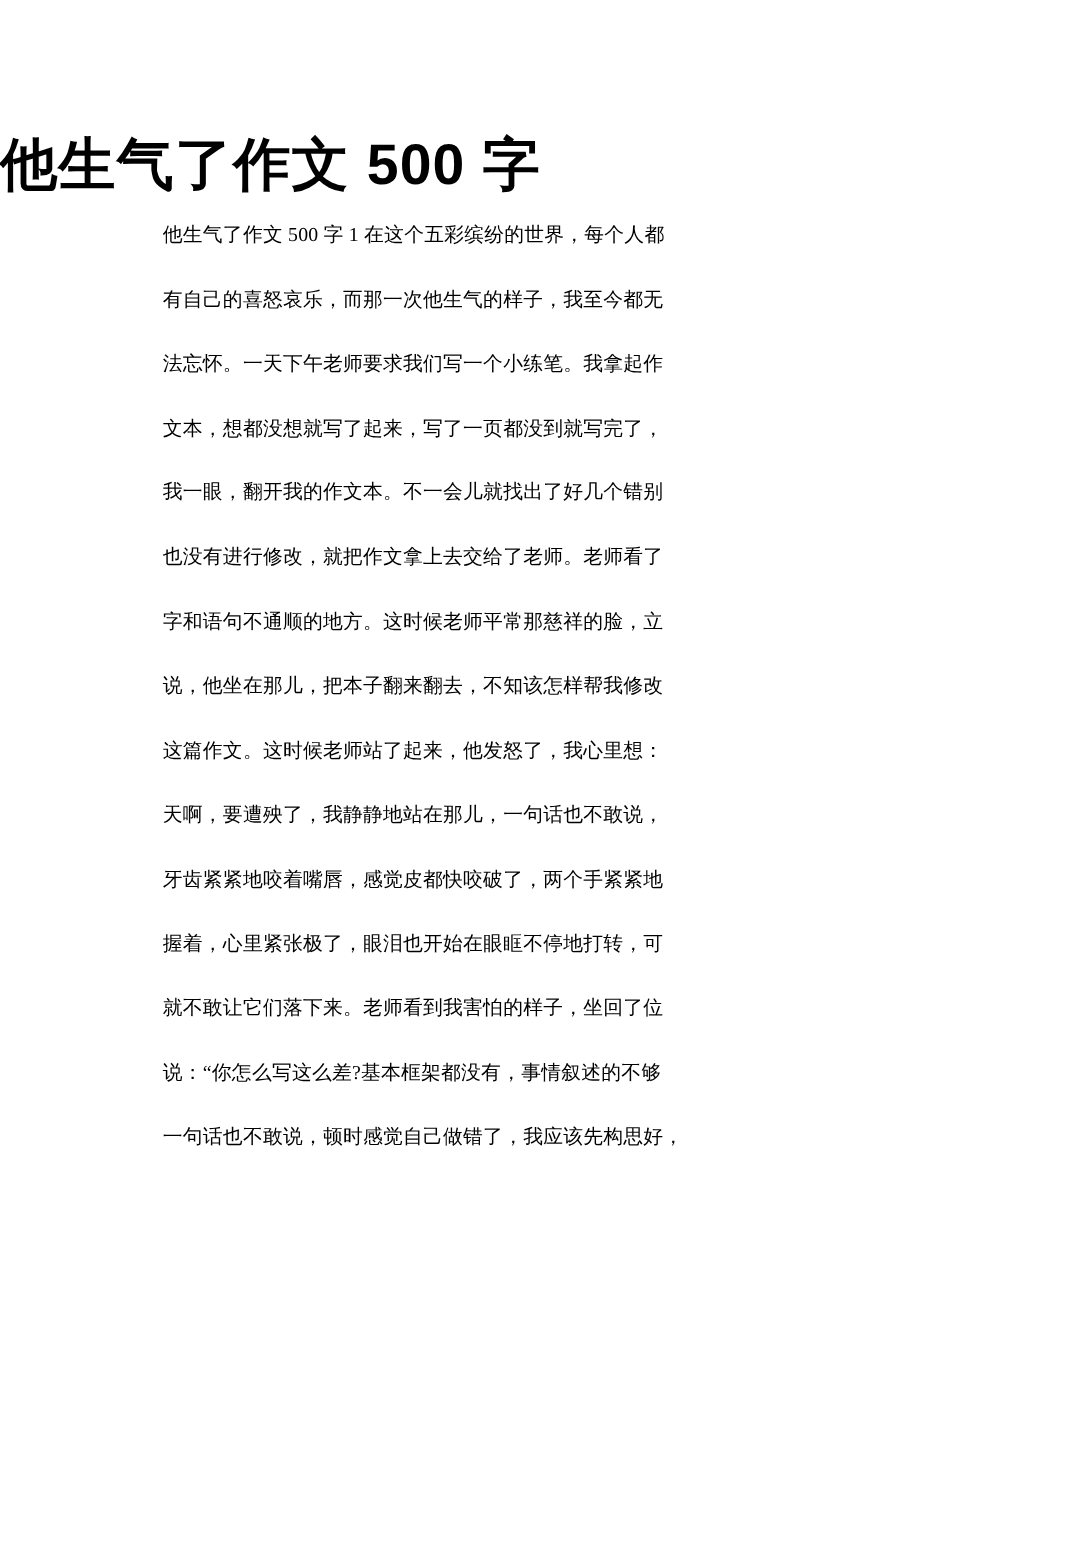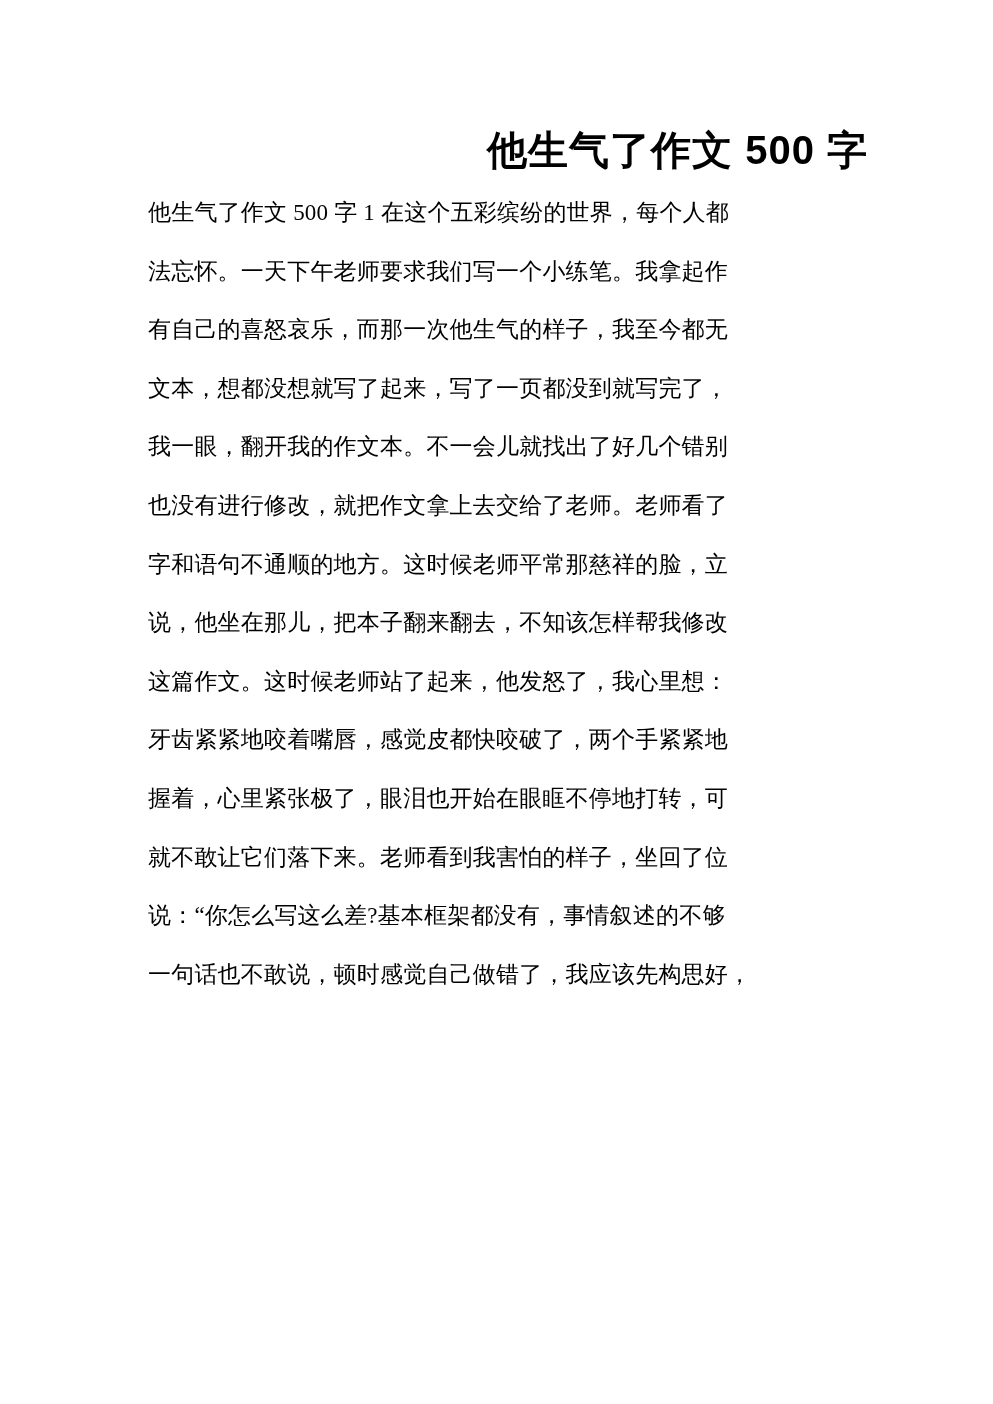--- a/index.html
+++ b/index.html
@@ -13,60 +13,61 @@
     height: 1404px;
     background: #ffffff;
     overflow: hidden;
     color: #000000;
   }
   .doc-title {
     position: absolute;
     top: 120px;
     left: 0;
     width: 868px;
-    text-align: right;
+    text-align: left;
     font-family: "Liberation Sans", "DejaVu Sans", sans-serif;
     font-weight: bold;
-    font-size: 40px;
+    font-size: 52px;
     line-height: 60px;
     letter-spacing: 1px;
     color: #000000;
     white-space: nowrap;
   }
   .doc-body {
     position: absolute;
     top: 184px;
     left: 148px;
     width: 710px;
   }
   .body-line {
     font-family: "Liberation Serif", "DejaVu Serif", serif;
-    font-size: 23px;
+    font-size: 18px;
     height: 58.6px;
     line-height: 58.6px;
     letter-spacing: 0.2px;
     white-space: nowrap;
     color: #000000;
   }
 </style>
 </head>
 <body>
 
 <div class="page">
   <div class="doc-title">他生气了作文 500 字</div>
 
   <div class="doc-body">
     <div class="body-line">他生气了作文 500 字 1 在这个五彩缤纷的世界，每个人都</div>
+    <div class="body-line">有自己的喜怒哀乐，而那一次他生气的样子，我至今都无</div>
     <div class="body-line">法忘怀。一天下午老师要求我们写一个小练笔。我拿起作</div>
-    <div class="body-line">有自己的喜怒哀乐，而那一次他生气的样子，我至今都无</div>
     <div class="body-line">文本，想都没想就写了起来，写了一页都没到就写完了，</div>
     <div class="body-line">我一眼，翻开我的作文本。不一会儿就找出了好几个错别</div>
     <div class="body-line">也没有进行修改，就把作文拿上去交给了老师。老师看了</div>
     <div class="body-line">字和语句不通顺的地方。这时候老师平常那慈祥的脸，立</div>
     <div class="body-line">说，他坐在那儿，把本子翻来翻去，不知该怎样帮我修改</div>
     <div class="body-line">这篇作文。这时候老师站了起来，他发怒了，我心里想：</div>
+    <div class="body-line">天啊，要遭殃了，我静静地站在那儿，一句话也不敢说，</div>
     <div class="body-line">牙齿紧紧地咬着嘴唇，感觉皮都快咬破了，两个手紧紧地</div>
     <div class="body-line">握着，心里紧张极了，眼泪也开始在眼眶不停地打转，可</div>
     <div class="body-line">就不敢让它们落下来。老师看到我害怕的样子，坐回了位</div>
     <div class="body-line">说：“你怎么写这么差?基本框架都没有，事情叙述的不够</div>
     <div class="body-line">一句话也不敢说，顿时感觉自己做错了，我应该先构思好，</div>
   </div>
 </div>
 
 </body></html>

